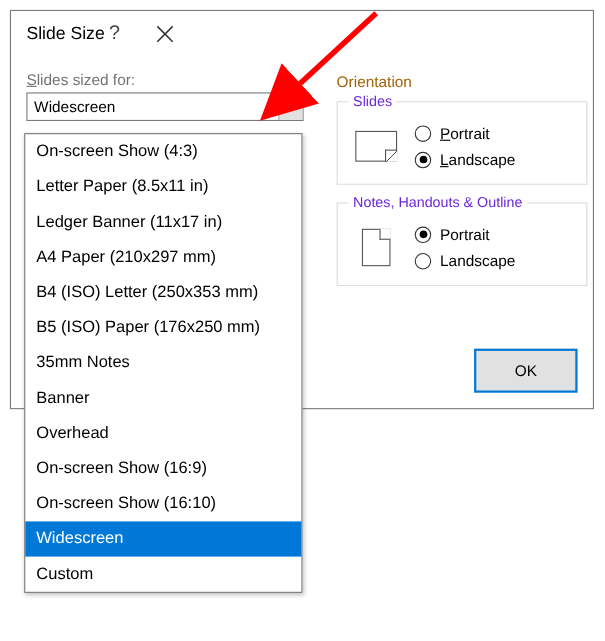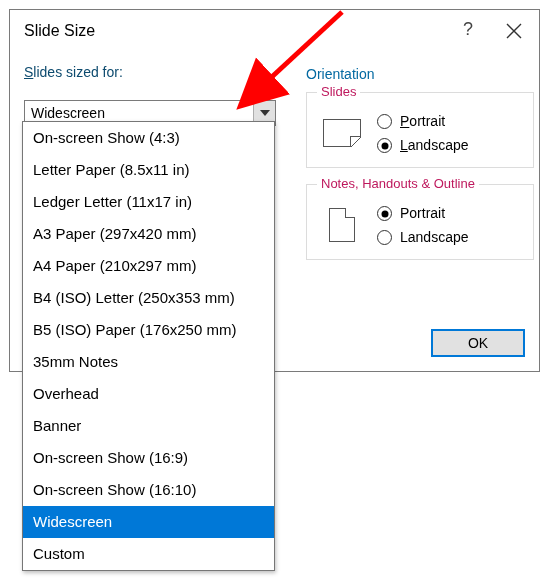--- a/index.html
+++ b/index.html
@@ -3,59 +3,59 @@
 <meta charset="utf-8">
 <style>
   * { box-sizing: border-box; font-family: 'Segoe UI', Tahoma, sans-serif; font-size: 14px; }
   body { margin: 0; background: #fff; width: 550px; height: 583px; position: relative; }
   .dialog {
     position: absolute; left: 9px; top: 9px; width: 531px; height: 363px;
     border: 1px solid #7a7a7a; background: #fff;
   }
   .titlebar {
     height: 42px; display: flex; align-items: center; padding: 0 12px 0 14px;
-    justify-content: space-between;
+    justify-content: flex-start;
   }
   .title { font-size: 16px; color: #000; }
   .ctrls { display: flex; align-items: center; gap: 28px; }
   .help-icon { width: 18px; height: 18px; position: relative; }
   .help-icon::before {
     content: "?"; position: absolute; left: 50%; top: 50%; transform: translate(-50%,-55%);
     font-size: 18px; color: #444;
   }
   .close-icon { width: 18px; height: 18px; position: relative; margin-right: 4px; }
   .close-icon svg { width: 18px; height: 18px; display: block; }
   .body { position: absolute; left: 0; right: 0; top: 44px; bottom: 0; padding: 10px 14px 14px 14px; }
-  .field-label { color: #0c4a6e; margin-bottom: 20px; }
+  .field-label { color: #737373; margin-bottom: 4px; }
   .field-label .u { text-decoration: underline; }
   .combo {
     position: relative; width: 252px; height: 26px; border: 1px solid #7a7a7a;
     background: #fff; display: flex; align-items: center; justify-content: space-between;
     padding-left: 6px;
   }
   .combo-text { color: #000; }
   .combo-btn {
     width: 22px; height: 24px; background: #e1e1e1; border-left: 1px solid #adadad;
     display: flex; align-items: center; justify-content: center;
   }
   .combo-btn svg { width: 10px; height: 6px; }
   .dropdown {
     position: absolute; left: 22px; top: 121px; width: 253px;
     border: 1px solid #767676; background: #fff; box-shadow: 1px 2px 4px rgba(0,0,0,.25);
     z-index: 10;
   }
   .dd-item { padding: 6px 8px 7px 10px; color: #000; font-size: 15px; line-height: 19px; }
   .dd-item.selected { background: #0078d7; color: #fff; }
   .orientation-section { position: absolute; left: 296px; top: 56px; width: 228px; }
-  .orientation-label { color: #0369a1; margin-bottom: 10px; font-size: 14px; }
+  .orientation-label { color: #a16207; margin-bottom: 10px; font-size: 14px; }
   .group {
     border: 1px solid #dcdcdc; position: relative; padding: 20px 12px 14px 12px; margin-bottom: 16px;
   }
   .group-legend {
-    position: absolute; top: -9px; left: 10px; background: #fff; padding: 0 4px; font-size: 13px; color: #be185d;
+    position: absolute; top: -9px; left: 10px; background: #fff; padding: 0 4px; font-size: 13px; color: #6d28d9;
   }
   .group-row { display: flex; align-items: center; gap: 16px; }
   .thumb-slide {
     width: 38px; height: 28px; border: 1px solid #555; position: relative; background: #fff; margin-left: 4px;
   }
   .thumb-slide::after {
     content: ""; position: absolute; right: -1px; bottom: -1px; width: 10px; height: 10px;
     background: linear-gradient(135deg, #fff 0 50%, #555 50% 52%, #fff 52% 100%);
     border-left: 1px solid #555; border-top: 1px solid #555;
   }
@@ -64,32 +64,32 @@
   }
   .thumb-note::before {
     content: ""; position: absolute; right: -1px; top: -1px; width: 9px; height: 9px;
     border-left: 1px solid #555; border-bottom: 1px solid #555; background: #fff;
   }
   .thumb-note::after {
     content: ""; position: absolute; right: -1px; top: -1px; width: 0; height: 0;
     border-style: solid; border-width: 0 9px 9px 0; border-color: transparent #fff transparent transparent;
   }
   .radios { display: flex; flex-direction: column; gap: 8px; }
-  .radio { display: flex; align-items: flex-end; gap: 8px; font-size: 14px; color: #000; }
+  .radio { display: flex; align-items: center; gap: 8px; font-size: 14px; color: #000; }
   .radio .u { text-decoration: underline; }
   .rdot {
     width: 15px; height: 15px; border: 1px solid #333; border-radius: 50%; position: relative; background: #fff; flex: none;
   }
   .rdot.on::after {
     content: ""; position: absolute; left: 50%; top: 50%; width: 7px; height: 7px; background: #000; border-radius: 50%;
     transform: translate(-50%,-50%);
   }
   .buttons { position: absolute; right: 14px; bottom: 14px; display: flex; gap: 10px; }
   .btn {
-    min-width: 94px; height: 28px; display: inline-flex; align-items: center; justify-content: center;
+    min-width: 94px; height: 40px; display: inline-flex; align-items: center; justify-content: center;
     border: 1px solid #adadad; background: #e1e1e1; font-size: 14px; color: #000;
   }
   .btn.primary { border: 2px solid #0078d7; background: #e1e1e1; }
   .arrow { position: absolute; left: 232px; top: 4px; z-index: 20; pointer-events: none; }
 </style>
 </head>
 <body>
 
 <div class="dialog">
   <div class="titlebar">
@@ -157,28 +157,27 @@
   </div>
 
   <div class="buttons">
     <div class="btn primary">OK</div>
   </div>
 </div>
 
 <div class="dropdown" id="dd">
     <div class="dd-item">On-screen Show (4:3)</div>
     <div class="dd-item">Letter Paper (8.5x11 in)</div>
-    <div class="dd-item">Ledger Letter (11x17 in)</div>
-    <div class="dd-item">A3 Paper (297x420 mm)</div>
+    <div class="dd-item">Ledger Banner (11x17 in)</div>
     <div class="dd-item">A4 Paper (210x297 mm)</div>
     <div class="dd-item">B4 (ISO) Letter (250x353 mm)</div>
     <div class="dd-item">B5 (ISO) Paper (176x250 mm)</div>
     <div class="dd-item">35mm Notes</div>
+    <div class="dd-item">Banner</div>
     <div class="dd-item">Overhead</div>
-    <div class="dd-item">Banner</div>
     <div class="dd-item">On-screen Show (16:9)</div>
     <div class="dd-item">On-screen Show (16:10)</div>
     <div class="dd-item selected">Widescreen</div>
     <div class="dd-item">Custom</div>
   </div>
 
 <svg class="arrow" width="130" height="110">
   <defs>
     <marker id="ah" markerWidth="12" markerHeight="12" refX="3" refY="5" orient="auto">
       <path d="M0,0 L10,5 L0,10 Z" fill="#ff0000"></path>

